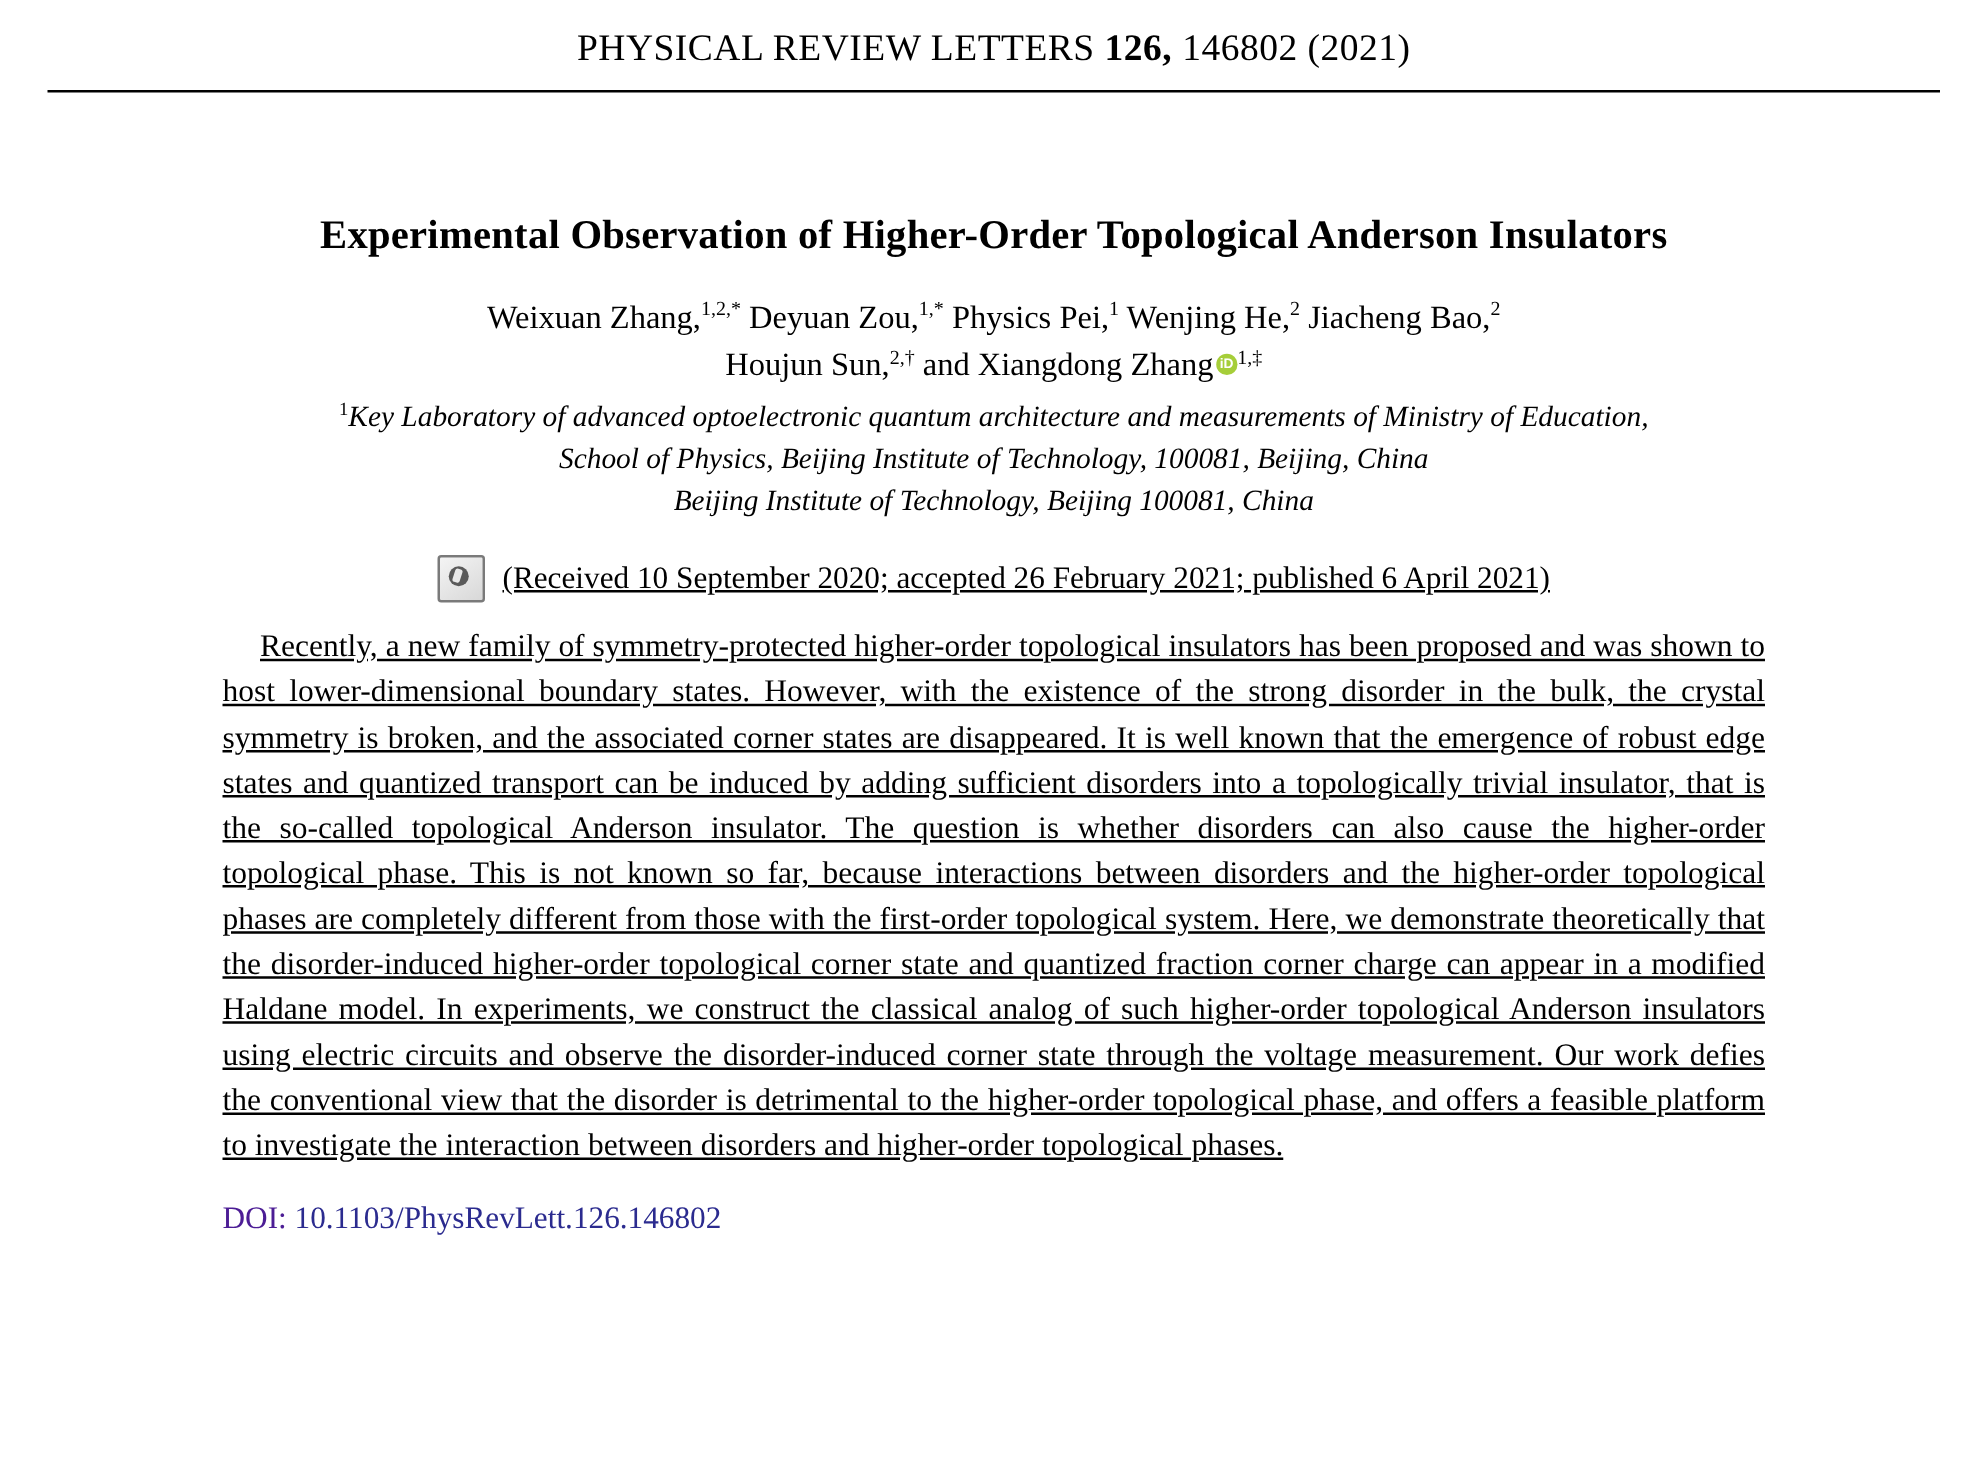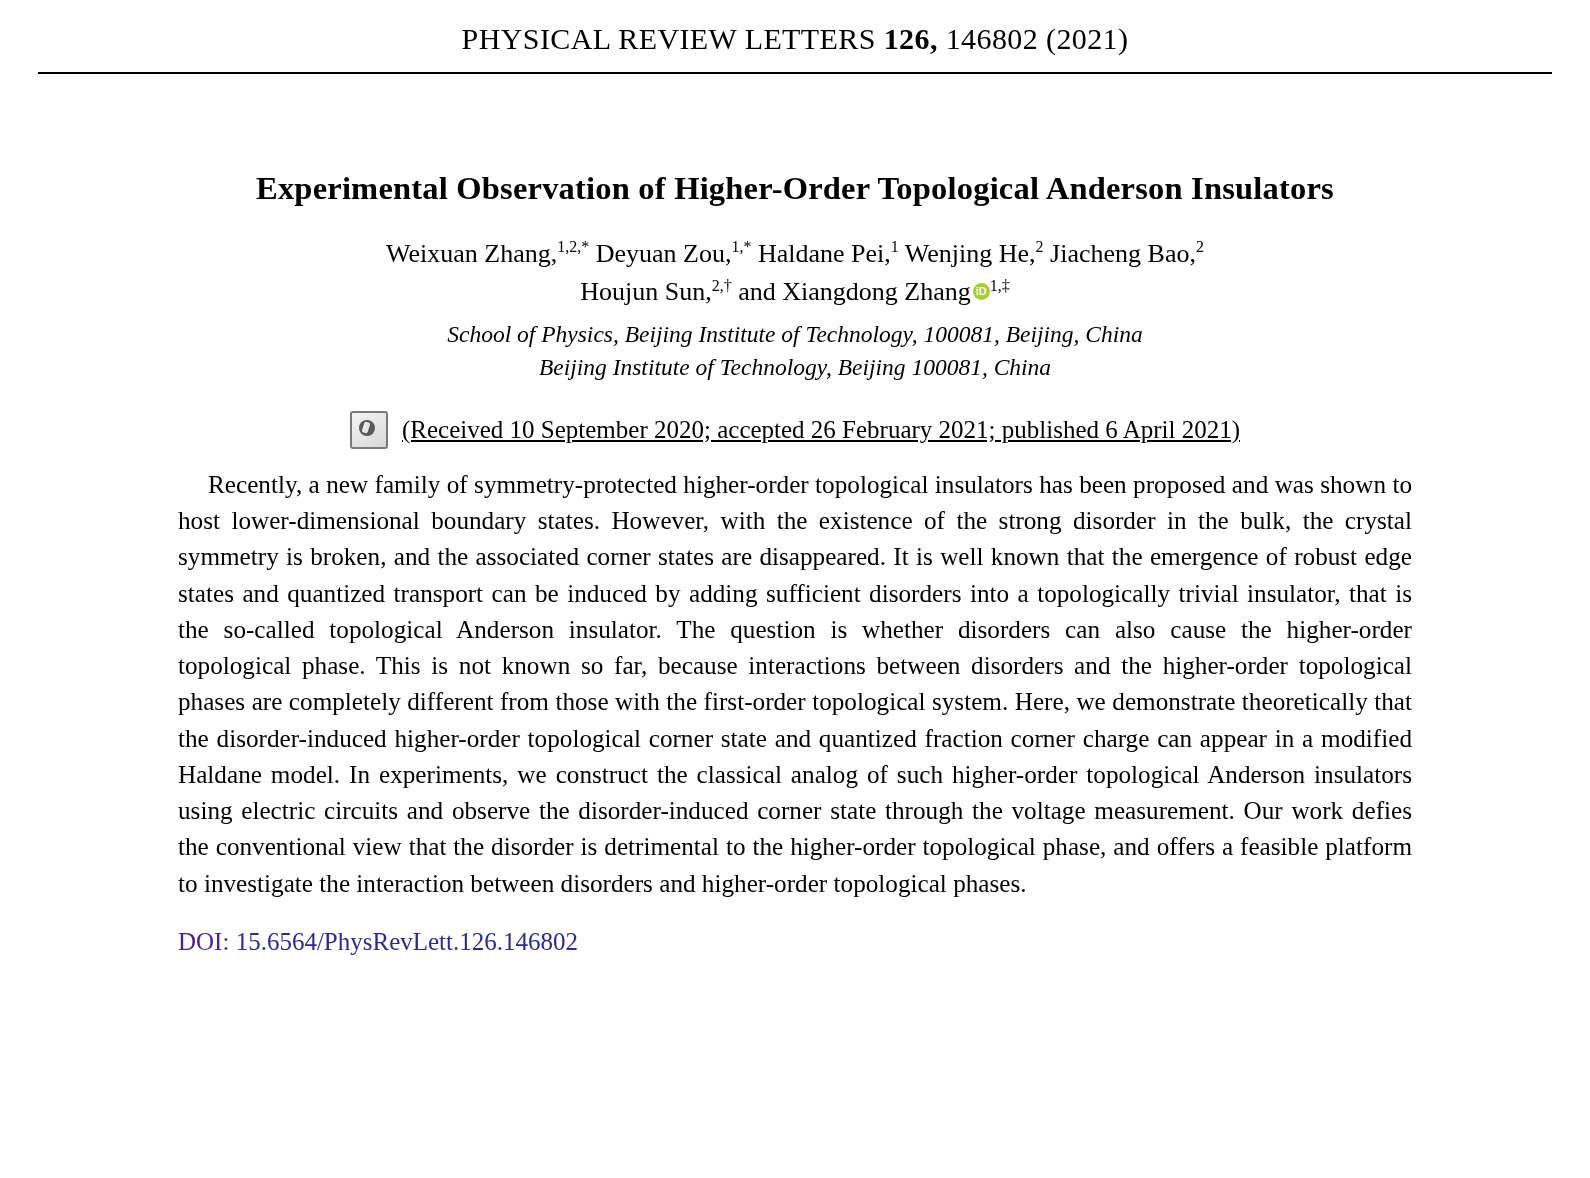--- a/index.html
+++ b/index.html
@@ -137,20 +137,21 @@
     font-size: 25px;
   }
 
   
   .abstract {
     margin: 18px 178px 0 178px;
     font-size: 25.2px;
     line-height: 1.44;
     text-align: justify;
     text-justify: inter-word;
+    text-decoration: underline;
   }
   .abstract .indent { display: inline-block; width: 30px; }
 
   
   .doi {
     margin: 26px 0 0 178px;
     font-size: 25px;
   }
   .doi .doi-label { color: #4c1d95; }
   .doi a, .doi .doi-link {
@@ -168,39 +169,40 @@
     <span class="volume">126,</span>
     <span>146802 (2021)</span>
   </div>
   <div class="header-rule"></div>
 
   <div class="title">Experimental Observation of Higher-Order Topological Anderson Insulators</div>
 
   <div class="authors">
     <span>Weixuan Zhang,</span><sup>1,2,*</sup>
     <span>Deyuan Zou,</span><sup>1,*</sup>
-    <span>Haldane Pei,</span><sup>1</sup>
+    <span>Physics Pei,</span><sup>1</sup>
     <span>Wenjing He,</span><sup>2</sup>
     <span>Jiacheng Bao,</span><sup>2</sup>
     <br>
     <span>Houjun Sun,</span><sup>2,†</sup>
     <span>and</span>
     <span>Xiangdong Zhang</span><span class="orcid"></span><sup>1,‡</sup>
   </div>
 
   <div class="affiliations">
+    <div><sup>1</sup><span>Key Laboratory of advanced optoelectronic quantum architecture and measurements of Ministry of Education,</span></div>
     <div><span>School of Physics, Beijing Institute of Technology, 100081, Beijing, China</span></div>
     <div><span>Beijing Institute of Technology, Beijing 100081, China</span></div>
   </div>
 
   <div class="received-row">
     <div class="crossmark"></div>
     <div class="received-text">(Received 10 September 2020; accepted 26 February 2021; published 6 April 2021)</div>
   </div>
 
   <div class="abstract"><span class="indent"></span><span>Recently, a new family of symmetry-protected higher-order topological insulators has been proposed and was shown to host lower-dimensional boundary states. However, with the existence of the strong disorder in the bulk, the crystal symmetry is broken, and the associated corner states are disappeared. It is well known that the emergence of robust edge states and quantized transport can be induced by adding sufficient disorders into a topologically trivial insulator, that is the so-called topological Anderson insulator. The question is whether disorders can also cause the higher-order topological phase. This is not known so far, because interactions between disorders and the higher-order topological phases are completely different from those with the first-order topological system. Here, we demonstrate theoretically that the disorder-induced higher-order topological corner state and quantized fraction corner charge can appear in a modified Haldane model. In experiments, we construct the classical analog of such higher-order topological Anderson insulators using electric circuits and observe the disorder-induced corner state through the voltage measurement. Our work defies the conventional view that the disorder is detrimental to the higher-order topological phase, and offers a feasible platform to investigate the interaction between disorders and higher-order topological phases.</span></div>
 
   <div class="doi">
     <span class="doi-label">DOI:</span>
-    <span class="doi-link">15.6564/PhysRevLett.126.146802</span>
+    <span class="doi-link">10.1103/PhysRevLett.126.146802</span>
   </div>
 
 </div>
 
 </body></html>

